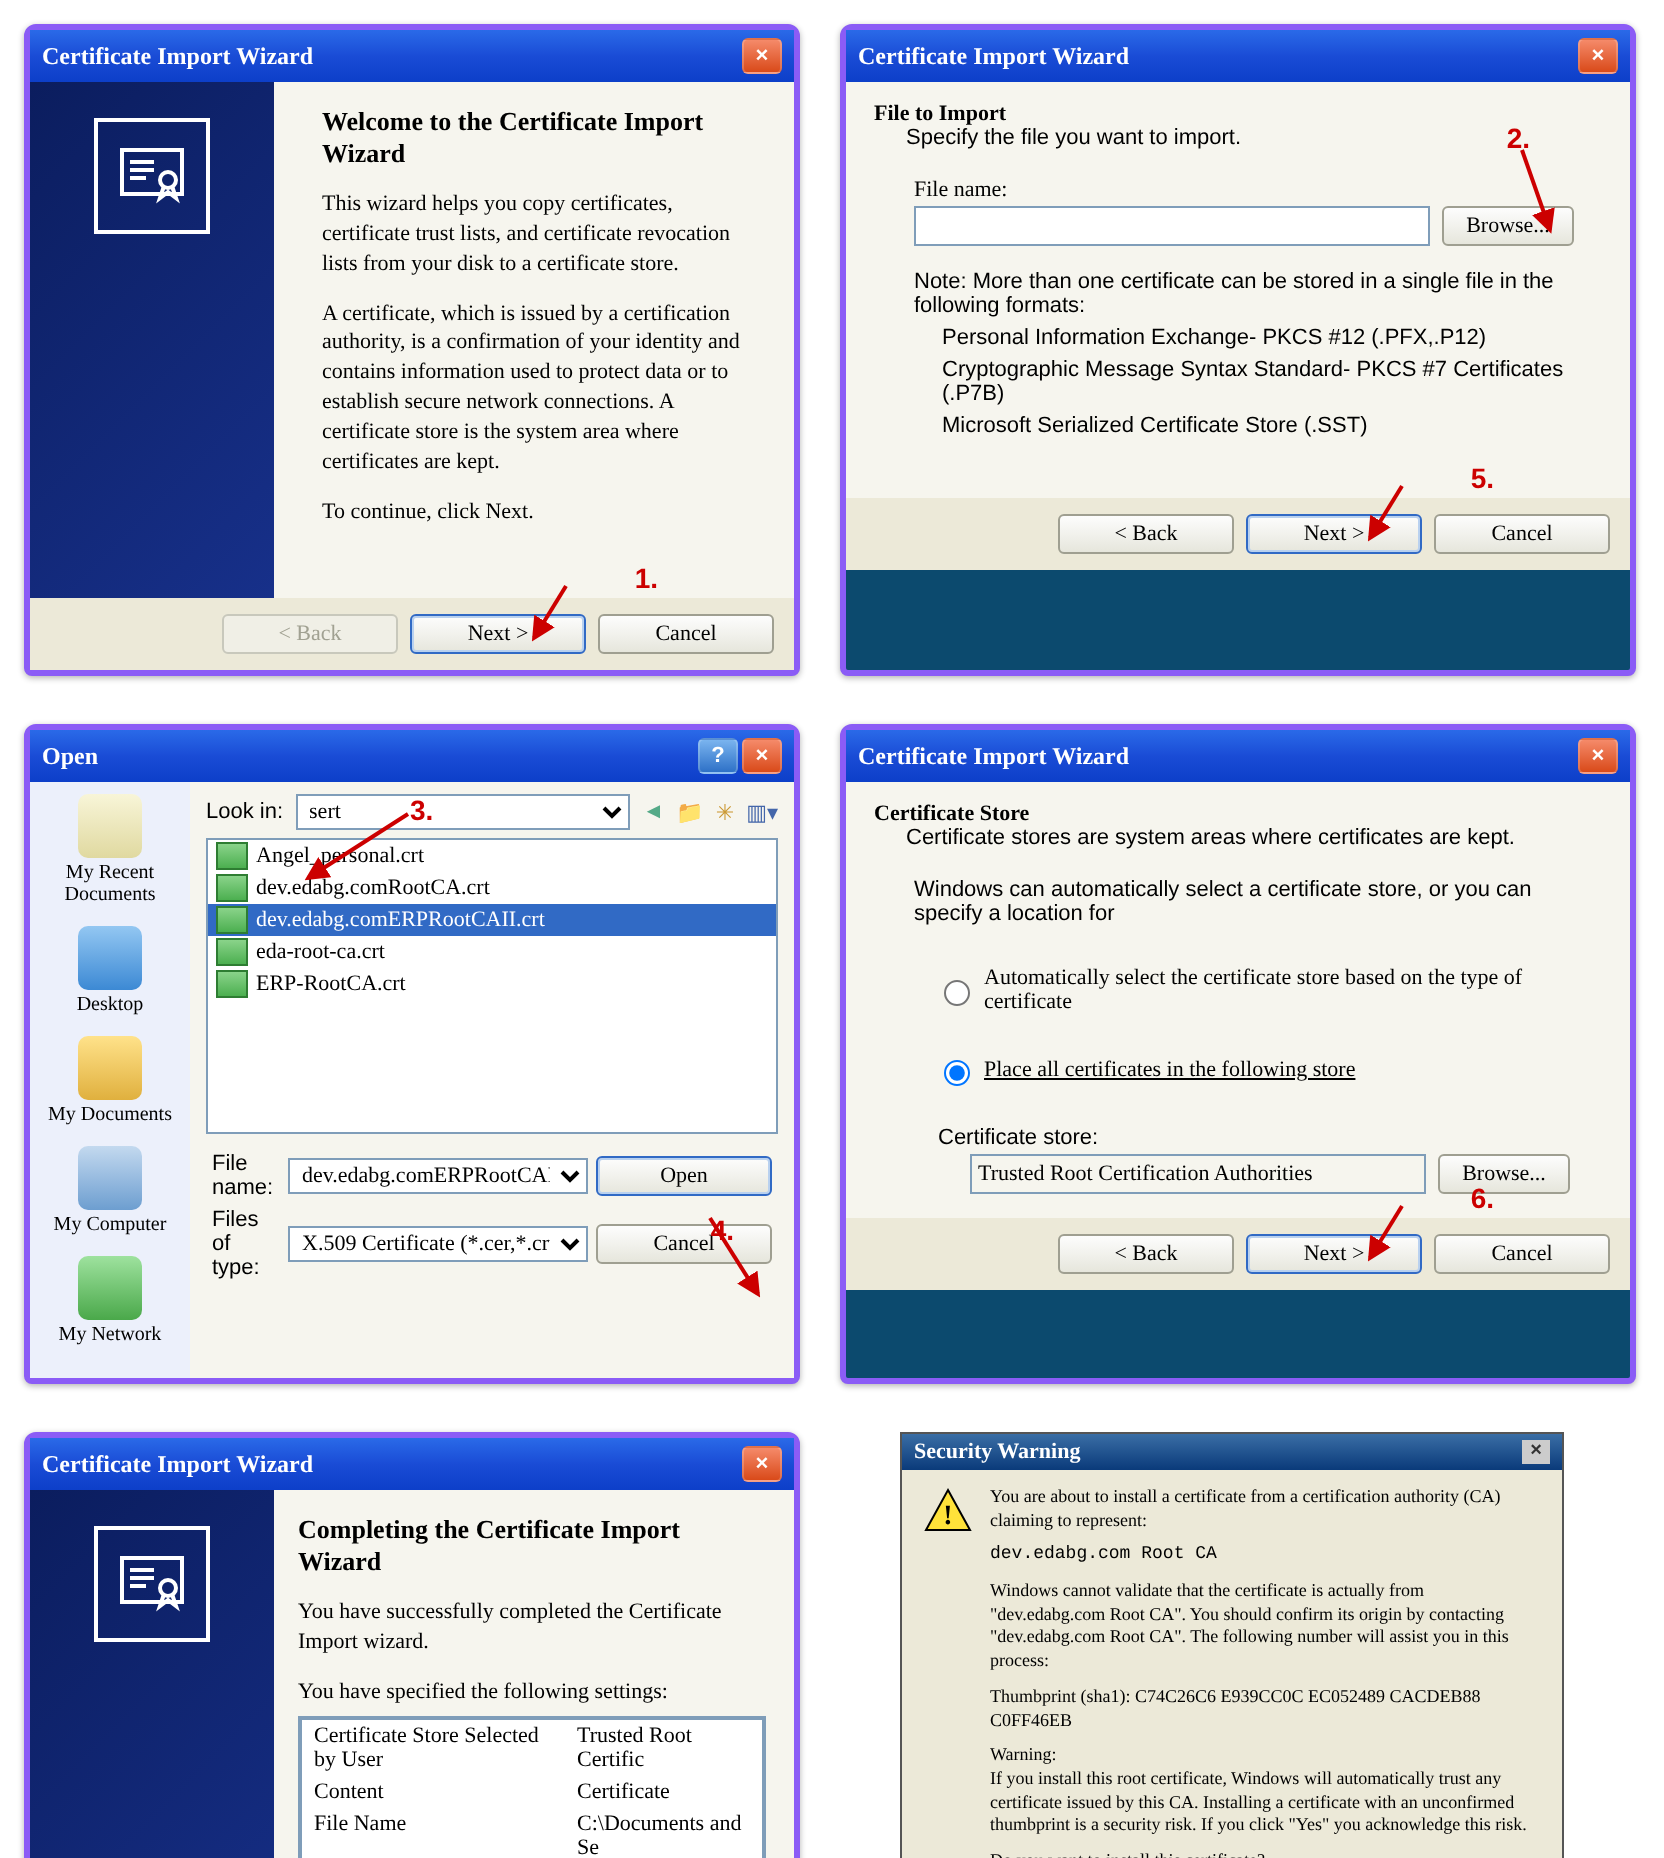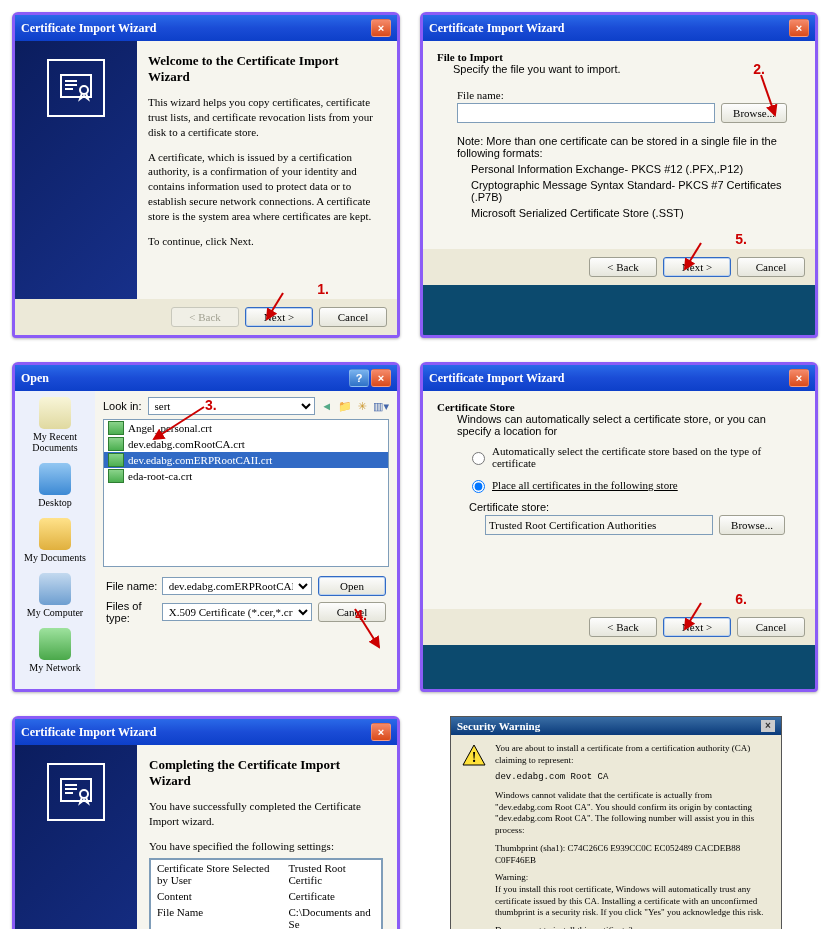--- a/index.html
+++ b/index.html
@@ -2,33 +2,33 @@
 <html><head>
 <meta charset="utf-8">
 <style>
 body { margin:0; padding:12px; font-family:Tahoma,Arial,sans-serif; font-size:11px; background:#fff; width:832px; box-sizing:border-box;}
 .window { border:3px solid #8b5cf6; border-radius:6px 6px 4px 4px; background:#0c4a6e; position:relative; box-shadow:0 1px 3px rgba(0,0,0,.3);}
 .titlebar { background:linear-gradient(to bottom,#2a6ae8 0%,#1a4cd6 50%,#0d3fc9 100%); color:#fff; font:bold 12px Tahoma; padding:4px 6px; display:flex; align-items:center; justify-content:space-between;}
 .titlebar .btns { display:flex; gap:2px;}
 .titlebar .tb-btn { width:18px; height:16px; background:linear-gradient(to bottom,#f58a6a,#d94a1a); border:1px solid #fff3; border-radius:3px; color:#fff; display:flex; align-items:center; justify-content:center; font:bold 11px Arial; line-height:1;}
 .titlebar .tb-help { background:linear-gradient(to bottom,#7ab4ef,#2e71c7);}
 .content { padding:10px 14px 10px 14px; background:#f6f5ee;}
-.btn { background:linear-gradient(to bottom,#fdfdfd,#e6e6dc); border:1px solid #9f9f91; border-radius:3px; padding:3px 0; font:11px Tahoma; width:68px; text-align:center; cursor:pointer;}
+.btn { background:linear-gradient(to bottom,#fdfdfd,#e6e6dc); border:1px solid #9f9f91; border-radius:3px; padding:3px 0; font:11px Tahoma; width:88px; text-align:center; cursor:pointer;}
 .btn.default { border:1px solid #316ac5; box-shadow:0 0 0 1px #b9d1ef inset;}
 .btn[disabled]{ color:#a1a192; border-color:#c8c8bc; background:#f0efe6; cursor:default;}
 .btnrow { display:flex; justify-content:flex-end; gap:6px; padding:8px 10px; background:#ece9d8;}
 .sidepanel { background:linear-gradient(135deg,#0b1d5e,#17308a); width:122px; height:240px; display:flex; align-items:flex-start; justify-content:center; padding-top:18px; flex:0 0 122px;}
 .cert-icon { width:54px; height:54px; border:2px solid #fff; display:flex; align-items:center; justify-content:center; color:#fff;}
 .cert-icon svg { stroke:#fff; fill:none;}
 h2 { font:bold 13px Tahoma; margin:0 0 10px 0;}
 .smalltxt { font:11px Tahoma; color:#000; line-height:1.35; margin:0 0 10px 0;}
 label.fld { font:11px Tahoma; display:block; margin-bottom:2px;}
 input.tb { border:1px solid #7f9db9; font:11px Tahoma; padding:2px 3px; background:#fff;}
 select.tb { border:1px solid #7f9db9; font:11px Tahoma; padding:1px 2px; background:#fff;}
-.radio-row { display:flex; align-items:center; gap:4px; margin:8px 0; font:11px Tahoma;}
+.radio-row { display:flex; align-items:center; gap:4px; margin:20px 0; font:11px Tahoma;}
 .list { background:#fff; border:1px solid #7f9db9; font:11px Tahoma;}
 .file-item { display:flex; align-items:center; gap:4px; padding:1px 4px;}
 .file-item.sel { background:#316ac5; color:#fff;}
 .list .ico { width:14px; height:12px; background:linear-gradient(to bottom,#8ad38a,#4caf50); border:1px solid #2e7d32;}
 .open-sidebar { width:80px; background:#ecf0fb; display:flex; flex-direction:column; align-items:center; padding:6px 0;}
 .open-side-item { width:70px; text-align:center; font:10px Tahoma; color:#000; margin-bottom:10px;}
 .open-side-ic { width:32px; height:32px; margin:0 auto 2px auto; border-radius:5px;}
 .step-label { color:#c00; font:bold 14px Arial; position:absolute;}
 .arrow { position:absolute; pointer-events:none;}
 .sec-win { border:1px solid #555; background:#ece9d8; font:10px Tahoma;}
@@ -41,21 +41,21 @@
 
 <div style="display:flex; gap:20px;">
 
 <div class="window" style="width:382px;">
   <div class="titlebar">
     <span>Certificate Import Wizard</span>
     <div class="btns">
           <div class="tb-btn">×</div>
         </div>
   </div>
-  <div class="content" style="display:flex; gap:11px; padding:0;">
+  <div class="content" style="display:flex; gap:24px; padding:0;">
     <div class="sidepanel">
       <div class="cert-icon">
         <svg width="34" height="30" viewBox="0 0 34 30">
               <rect x="2" y="2" width="30" height="22" stroke-width="2"></rect>
               <path d="M6 8h12M6 12h12M6 16h8" stroke-width="2"></path>
               <circle cx="25" cy="17" r="4" stroke-width="2"></circle>
               <path d="M23 20l-2 6 4-3 4 3-2-6" stroke-width="2"></path>
             </svg>
       </div>
     </div>
@@ -175,20 +175,24 @@
               <span class="ico"></span>
               <span>dev.edabg.comRootCA.crt</span>
             </div>
         <div class="file-item sel">
               <span class="ico"></span>
               <span>dev.edabg.comERPRootCAII.crt</span>
             </div>
         <div class="file-item">
               <span class="ico"></span>
               <span>eda-root-ca.crt</span>
+            </div>
+        <div class="file-item">
+              <span class="ico"></span>
+              <span>ERP-RootCA.crt</span>
             </div>
       </div>
       <span class="step-label" style="right:30px; bottom:66px;">4.</span>
       <svg class="arrow" style="right:10px; bottom:36px;" width="40" height="46">
             <defs>
               <marker id="ah4" markerWidth="6" markerHeight="6" refX="5" refY="3" orient="auto">
                 <path d="M0,0 L6,3 L0,6 Z" fill="#c00"></path>
               </marker>
             </defs>
             <path d="M8 2 L32 40" stroke="#c00" stroke-width="2" marker-end="url(#ah4)"></path>
@@ -213,20 +217,21 @@
 
 <div class="window" style="width:392px;">
   <div class="titlebar">
     <span>Certificate Import Wizard</span>
     <div class="btns">
           <div class="tb-btn">×</div>
         </div>
   </div>
   <div class="content" style="min-height:198px;">
     <div style="font:bold 11px Tahoma;">Certificate Store</div>
+    <div style="margin:0 0 14px 16px;">Certificate stores are system areas where certificates are kept.</div>
     <div style="margin:0 0 6px 20px;">Windows can automatically select a certificate store, or you can specify a location for</div>
     <div class="radio-row" style="margin-left:30px;">
           <input type="radio" style="">
           <span>Automatically select the certificate store based on the type of certificate</span>
         </div>
     <div class="radio-row" style="margin-left:30px;text-decoration:underline;">
           <input type="radio" checked="" style="">
           <span style="text-decoration:underline dotted;">Place all certificates in the following store</span>
         </div>
     <div style="margin:6px 0 2px 32px;">Certificate store:</div>

